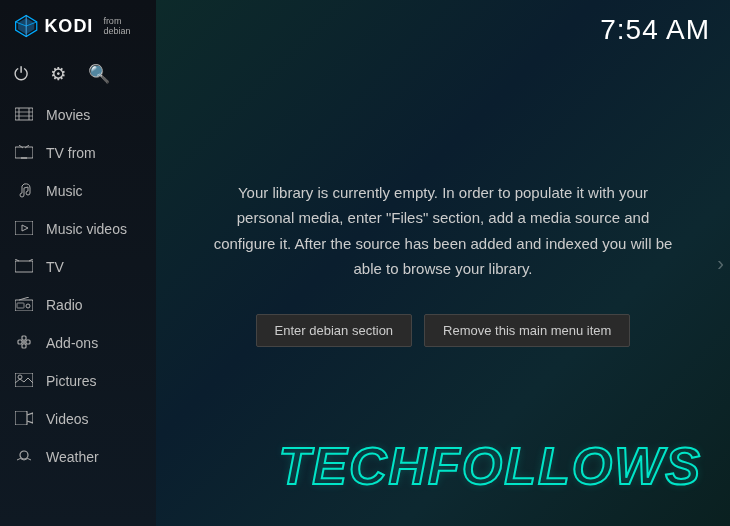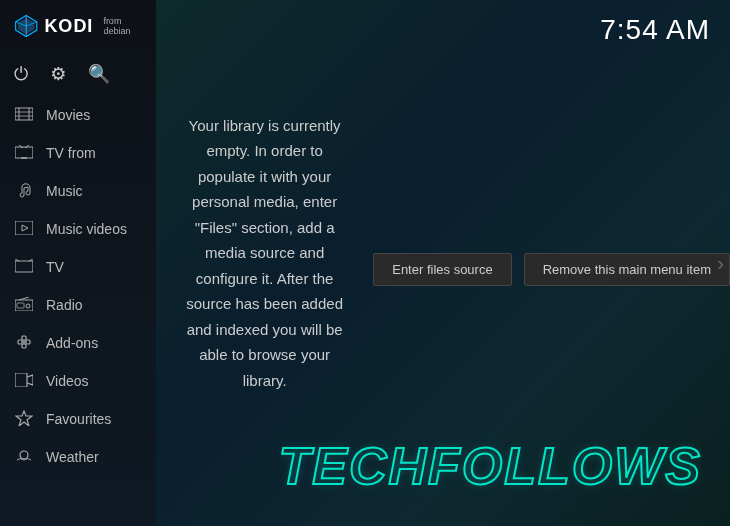--- a/index.html
+++ b/index.html
@@ -98,21 +98,21 @@
       text-align: right;
     }
 
     
     .main {
       flex: 1;
       height: 526px;
       background: linear-gradient(135deg, #0d2a2a 0%, #0a1e2e 40%, #0d2830 70%, #0a2020 100%);
       position: relative;
       display: flex;
-      flex-direction: row;
+      flex-direction: column;
       align-items: center;
       justify-content: center;
     }
 
     .clock {
       position: absolute;
       top: 14px;
       right: 20px;
       color: #fff;
       font-size: 28px;
@@ -262,30 +262,32 @@
             <rect x="10" y="6" width="4" height="4" rx="1" stroke="#aaa" stroke-width="1.2" fill="none"></rect>
             <rect x="6" y="2" width="4" height="4" rx="1" stroke="#aaa" stroke-width="1.2" fill="none"></rect>
             <rect x="6" y="10" width="4" height="4" rx="1" stroke="#aaa" stroke-width="1.2" fill="none"></rect>
             <line x1="6" y1="8" x2="10" y2="8" stroke="#aaa" stroke-width="1"></line>
             <line x1="8" y1="6" x2="8" y2="10" stroke="#aaa" stroke-width="1"></line>
           </svg></span>
       <span class="nav-label">Add-ons</span>
     </div>
       <div class="nav-item">
       <span class="nav-icon"><svg width="18" height="14" viewBox="0 0 18 14" fill="none">
+            <rect x="0" y="0" width="18" height="14" rx="1" stroke="#aaa" stroke-width="1.2" fill="none"></rect>
+            <circle cx="5" cy="4" r="2" stroke="#aaa" stroke-width="1" fill="none"></circle>
+            <polyline points="0,10 5,6 9,9 13,5 18,10" stroke="#aaa" stroke-width="1" fill="none"></polyline>
+          </svg></span>
+      <span class="nav-label">Pictures</span>
+    </div>
+      <div class="nav-item">
+      <span class="nav-icon"><svg width="18" height="14" viewBox="0 0 18 14" fill="none">
             <rect x="0" y="0" width="12" height="14" rx="1" stroke="#aaa" stroke-width="1.2" fill="none"></rect>
             <polyline points="12,4 18,2 18,12 12,10" stroke="#aaa" stroke-width="1.2" fill="none"></polyline>
           </svg></span>
       <span class="nav-label">Videos</span>
-    </div>
-      <div class="nav-item">
-      <span class="nav-icon"><svg width="18" height="16" viewBox="0 0 18 16" fill="none">
-            <polygon points="9,1 11,6 17,6 12,10 14,16 9,12 4,16 6,10 1,6 7,6" stroke="#aaa" stroke-width="1.2" fill="none"></polygon>
-          </svg></span>
-      <span class="nav-label">Favourites</span>
     </div>
       <div class="nav-item">
       <span class="nav-icon"><svg width="18" height="14" viewBox="0 0 18 14" fill="none">
             <circle cx="9" cy="6" r="4" stroke="#aaa" stroke-width="1.2" fill="none"></circle>
             <path d="M2,11 Q5,8 9,11 Q13,8 16,11" stroke="#aaa" stroke-width="1" fill="none"></path>
           </svg></span>
       <span class="nav-label">Weather</span>
     </div>
     </nav>
 </div>
@@ -293,18 +295,18 @@
 <main class="main">
   <div class="clock">7:54 AM</div>
 
   <div class="chevron-right">›</div>
 
   <div class="library-message">
     <p>Your library is currently empty. In order to populate it with your personal media, enter "Files" section, add a media source and configure it. After the source has been added and indexed you will be able to browse your library.</p>
   </div>
 
   <div class="action-buttons">
-    <button class="btn">Enter files source</button>
+    <button class="btn">Enter debian section</button>
     <button class="btn">Remove this main menu item</button>
   </div>
 
   <div class="watermark">TECHFOLLOWS</div>
 </main>
 
 </body></html>

